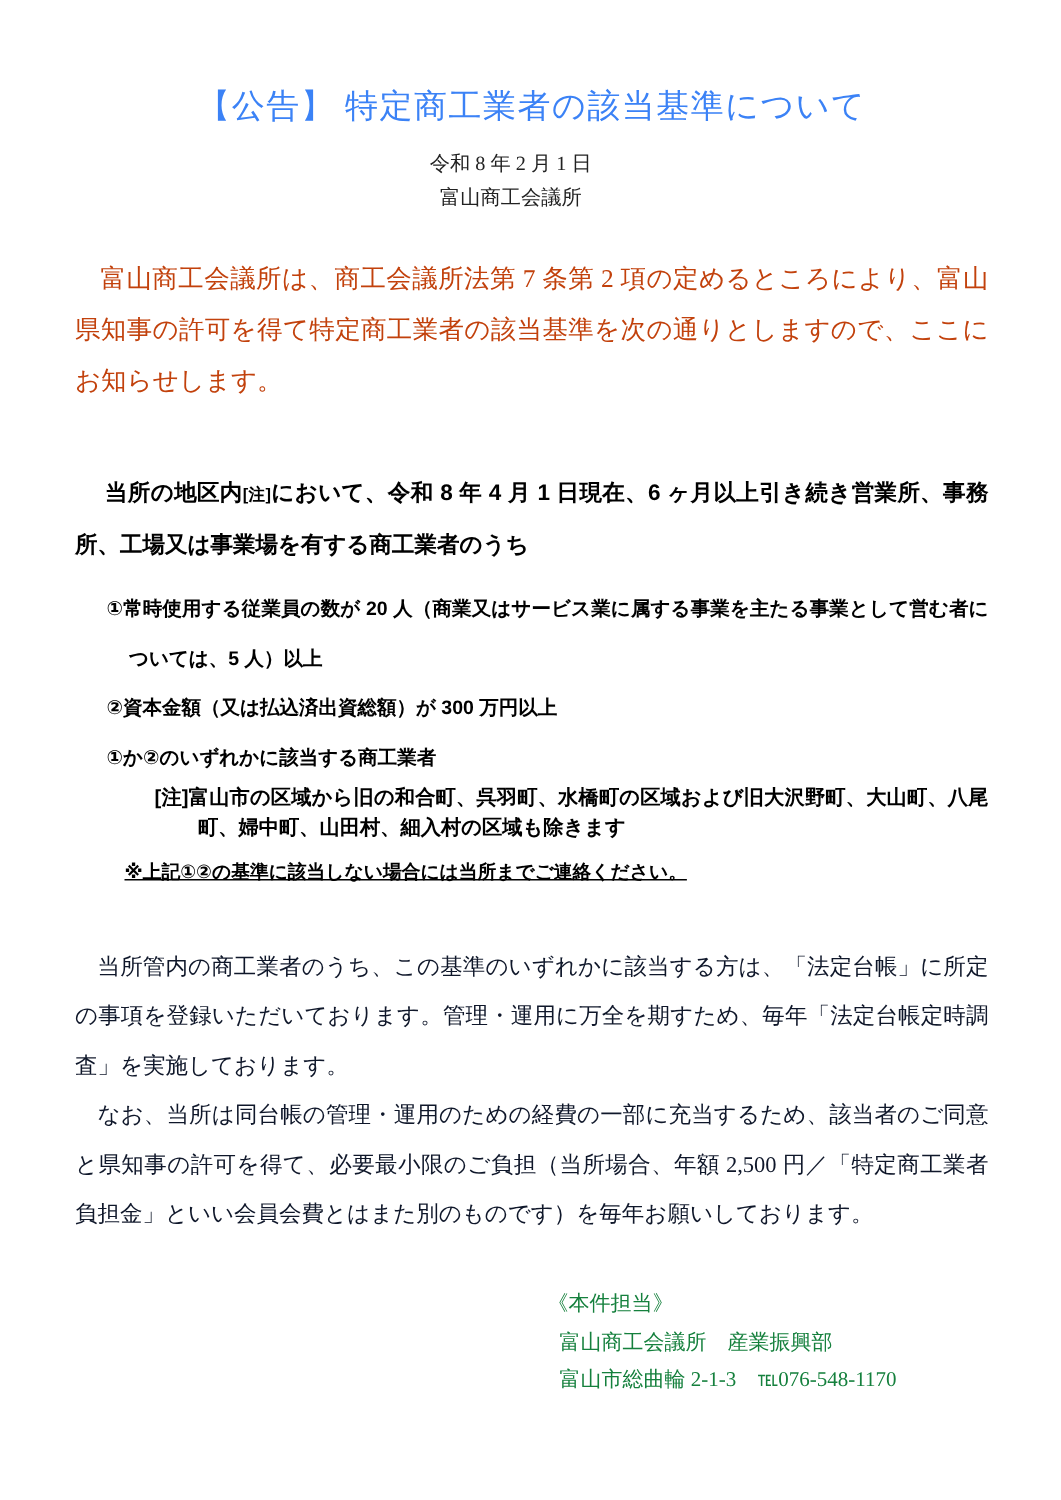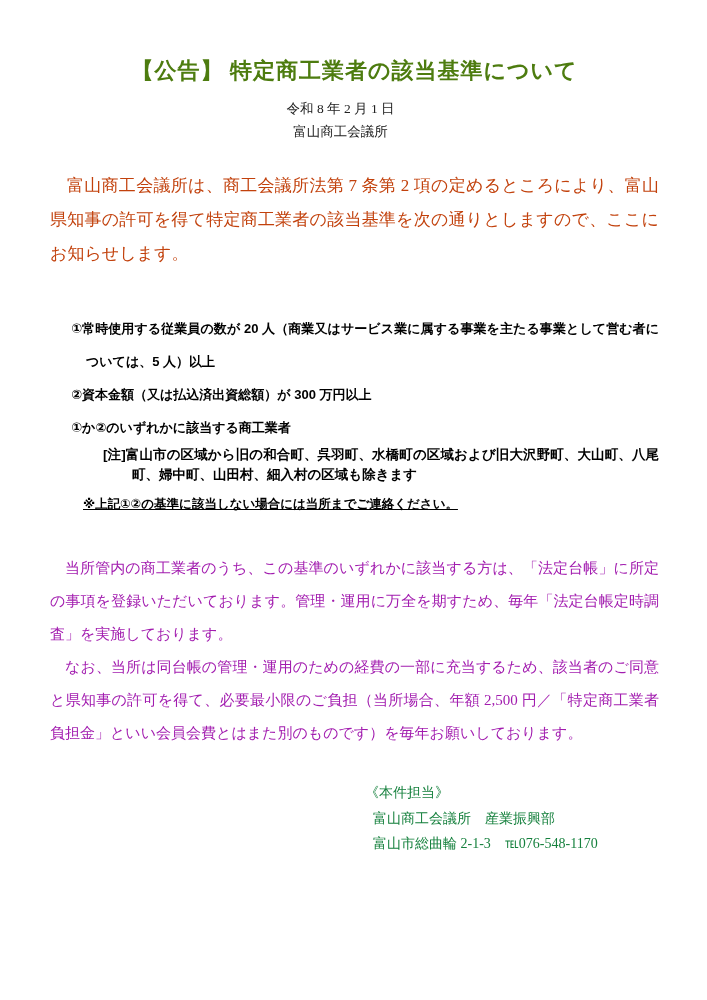--- a/index.html
+++ b/index.html
@@ -16,23 +16,23 @@
     padding: 0 48px 0 50px;
     color: #1c1c1c;
     font-family: "Liberation Serif", "DejaVu Serif", serif;
     overflow: hidden;
   }
   .doc-title {
     margin: 0;
     padding-top: 56px;
     text-align: center;
     font-size: 22px;
-    font-weight: 700;
+    font-weight: 400;
     letter-spacing: 1px;
-    color: #4d7c0f;
+    color: #3b82f6;
     font-family: "Liberation Serif", "DejaVu Serif", serif;
   }
   .byline {
     margin-top: 11px;
     padding-right: 28px;
     text-align: center;
     font-size: 13.5px;
     line-height: 23px;
     color: #222;
   }
@@ -86,21 +86,21 @@
   }
   .body-paragraphs {
     margin-top: 38px;
   }
   .body-paragraphs p {
     margin: 0;
     font-size: 15px;
     line-height: 33px;
     text-indent: 1em;
     text-align: justify;
-    color: #a21caf;
+    color: #0f172a;
   }
   .contact-block {
     margin-top: 30px;
     margin-left: 315px;
     font-size: 14px;
     line-height: 25.5px;
     color: #15803d;
   }
   .contact-block .contact-line {
     padding-left: 8px;
@@ -115,20 +115,23 @@
 
   <div class="byline">
     <div>令和 8 年 2 月 1 日</div>
     <div>富山商工会議所</div>
   </div>
 
   <p class="intro-paragraph">富山商工会議所は、商工会議所法第 7 条第 2 項の定めるところにより、富山県知事の許可を得て特定商工業者の該当基準を次の通りとしますので、ここにお知らせします。</p>
 
   <div class="criteria">
 
+    <div class="criteria-lead">
+      <span>当所の地区内</span><span class="note-ref">[注]</span><span>において、令和 8 年 4 月 1 日現在、6 ヶ月以上引き続き営業所、事務所、工場又は事業場を有する商工業者のうち</span>
+    </div>
 
     <div class="criteria-items">
       <div class="criteria-item">①常時使用する従業員の数が 20 人（商業又はサービス業に属する事業を主たる事業として営む者については、5 人）以上</div>
       <div class="criteria-item">②資本金額（又は払込済出資総額）が 300 万円以上</div>
       <div class="criteria-item">①か②のいずれかに該当する商工業者</div>
     </div>
 
     <div class="criteria-note">
       <span>[注]</span><span>富山市の区域から旧の和合町、呉羽町、水橋町の区域および旧大沢野町、大山町、八尾町、婦中町、山田村、細入村の区域も除きます</span>
     </div>

